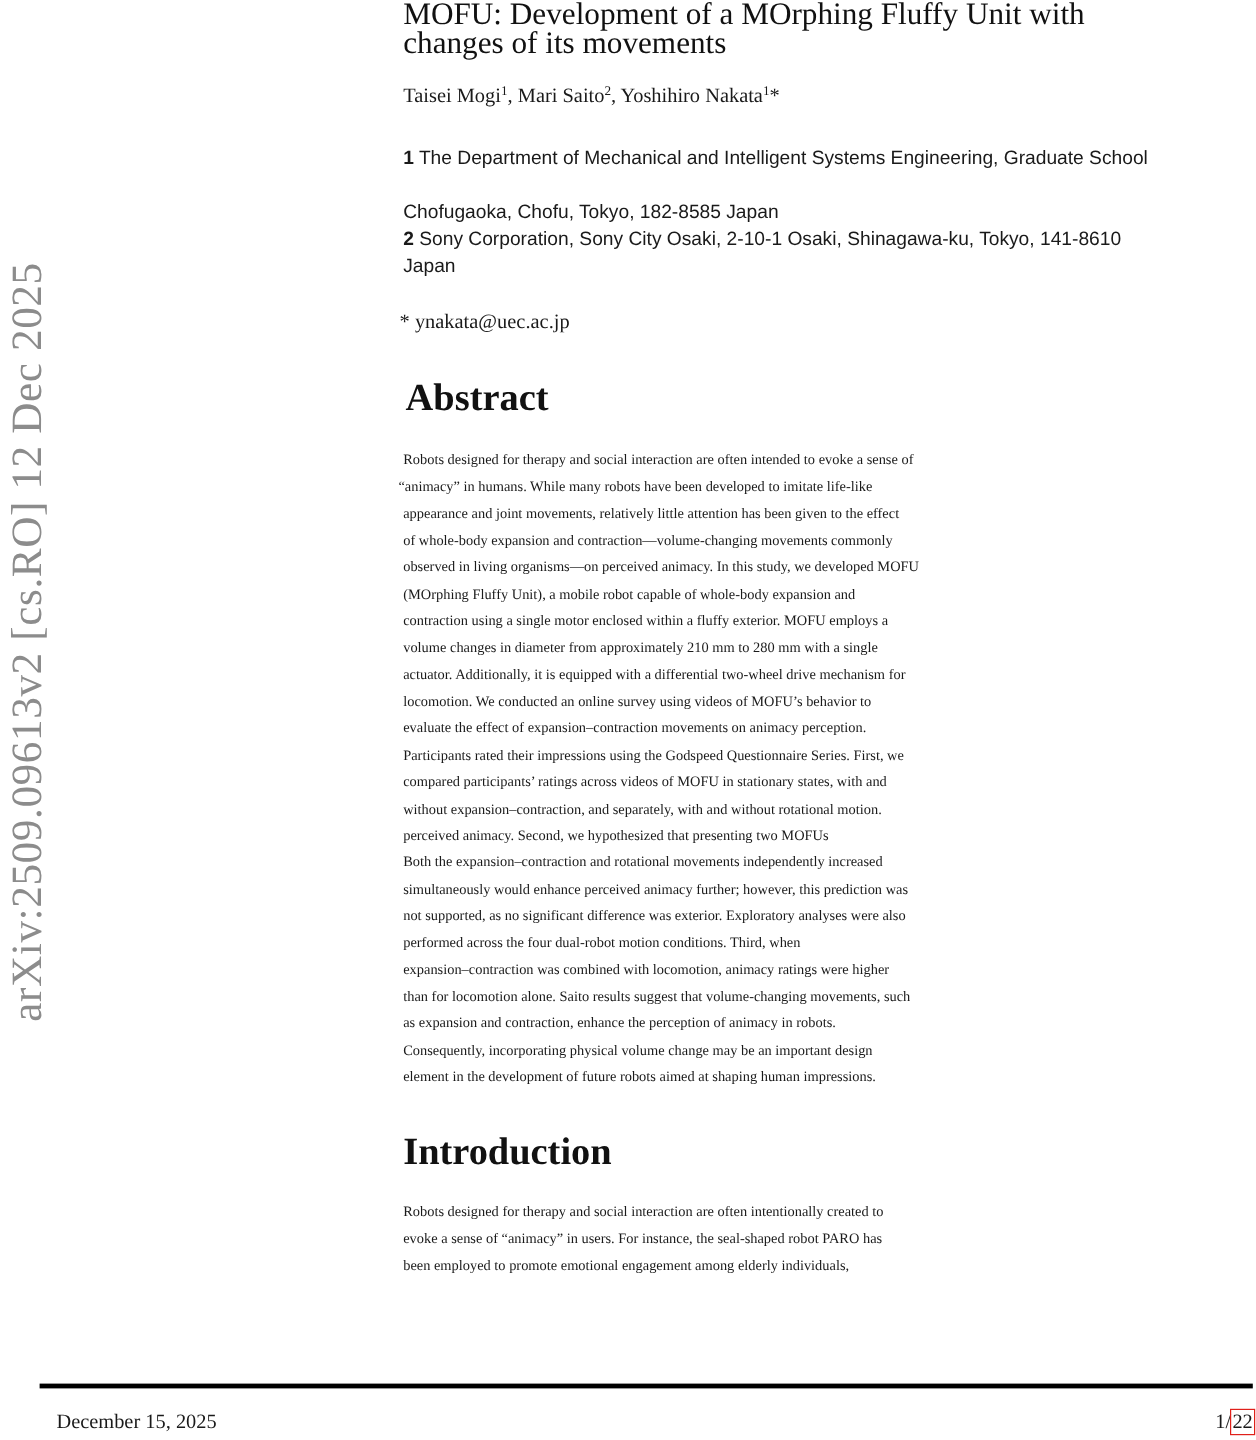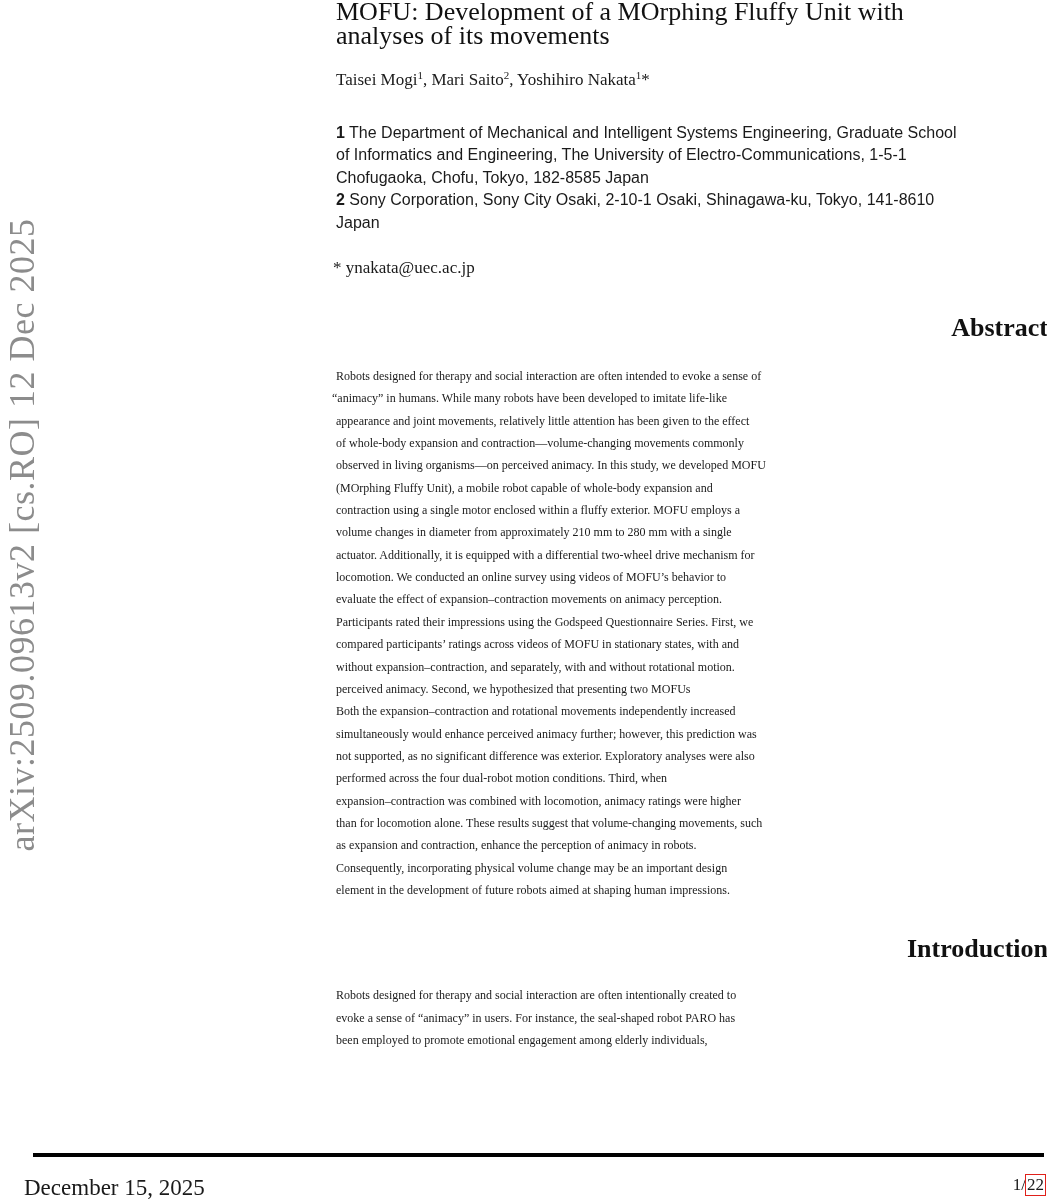--- a/index.html
+++ b/index.html
@@ -70,25 +70,24 @@
       font-weight: bold;
     }
     .correspondence {
       font-family: "Liberation Serif", serif;
       font-size: 17px;
       margin-top: 24px;
       margin-left: -3px;
     }
     h2.section-heading {
       font-family: "Liberation Serif", serif;
-      font-size: 26px;
+      font-size: 32px;
       font-weight: bold;
       margin: 0;
       color: #111;
-      text-align: right;
     }
     .abstract-heading {
       margin-top: 35px !important;
       margin-left: 2px !important;
     }
     .para {
       font-family: Liberation Serif, serif;
       font-size: 12px;
       line-height: 22.35px;
       margin: 0;
@@ -110,24 +109,24 @@
     .footer-rule {
       position: absolute;
       left: 33px;
       top: 1153px;
       width: 1011px;
       height: 4px;
       background: #000;
     }
     .footer-date {
       position: absolute;
-      left: 24px;
+      left: 47px;
       top: 1175px;
       font-family: "Liberation Serif", serif;
-      font-size: 23px;
+      font-size: 17px;
       color: #1a1a1a;
     }
     .footer-page {
       position: absolute;
       right: 2px;
       top: 1175px;
       font-family: "Liberation Serif", serif;
       font-size: 17px;
       color: #1a1a1a;
       display: flex;
@@ -143,32 +142,32 @@
 <body>
 
 <div class="arxiv-stamp">
   <span>arXiv:2509.09613v2  [cs.RO]  12 Dec 2025</span>
 </div>
 
 <div class="content">
 
   <h1 class="title">
     <div>MOFU: Development of a MOrphing Fluffy Unit with</div>
-    <div>analyses of its movements</div>
+    <div>changes of its movements</div>
   </h1>
 
   <div class="authors">
     <span>Taisei Mogi</span><sup>1</sup><span>, </span><span>Mari Saito</span><sup>2</sup><span>, </span><span>Yoshihiro Nakata</span><sup>1</sup><span>*</span>
   </div>
 
   <div class="affiliations">
     <div>
       <b>1</b>
       <span>The Department of Mechanical and Intelligent Systems Engineering, Graduate School</span><br>
-      <span>of Informatics and Engineering, The University of Electro-Communications, 1-5-1</span><br>
+      <br>
       <span>Chofugaoka, Chofu, Tokyo, 182-8585 Japan</span>
     </div>
     <div>
       <b>2</b>
       <span>Sony Corporation, Sony City Osaki, 2-10-1 Osaki, Shinagawa-ku, Tokyo, 141-8610</span><br>
       <span>Japan</span>
     </div>
   </div>
 
   <div class="correspondence">* ynakata@uec.ac.jp</div>
@@ -189,21 +188,21 @@
     <div>evaluate the effect of expansion–contraction movements on animacy perception.</div>
     <div>Participants rated their impressions using the Godspeed Questionnaire Series. First, we</div>
     <div>compared participants’ ratings across videos of MOFU in stationary states, with and</div>
     <div>without expansion–contraction, and separately, with and without rotational motion.</div>
     <div>perceived animacy. Second, we hypothesized that presenting two MOFUs</div>
     <div>Both the expansion–contraction and rotational movements independently increased</div>
     <div>simultaneously would enhance perceived animacy further; however, this prediction was</div>
     <div>not supported, as no significant difference was exterior. Exploratory analyses were also</div>
     <div>performed across the four dual-robot motion conditions. Third, when</div>
     <div>expansion–contraction was combined with locomotion, animacy ratings were higher</div>
-    <div>than for locomotion alone. These results suggest that volume-changing movements, such</div>
+    <div>than for locomotion alone. Saito results suggest that volume-changing movements, such</div>
     <div>as expansion and contraction, enhance the perception of animacy in robots.</div>
     <div>Consequently, incorporating physical volume change may be an important design</div>
     <div>element in the development of future robots aimed at shaping human impressions.</div>
   </div>
 
   <h2 class="section-heading intro-heading">Introduction</h2>
 
   <div class="para intro-text">
     <div>Robots designed for therapy and social interaction are often intentionally created to</div>
     <div>evoke a sense of “animacy” in users. For instance, the seal-shaped robot PARO has</div>

